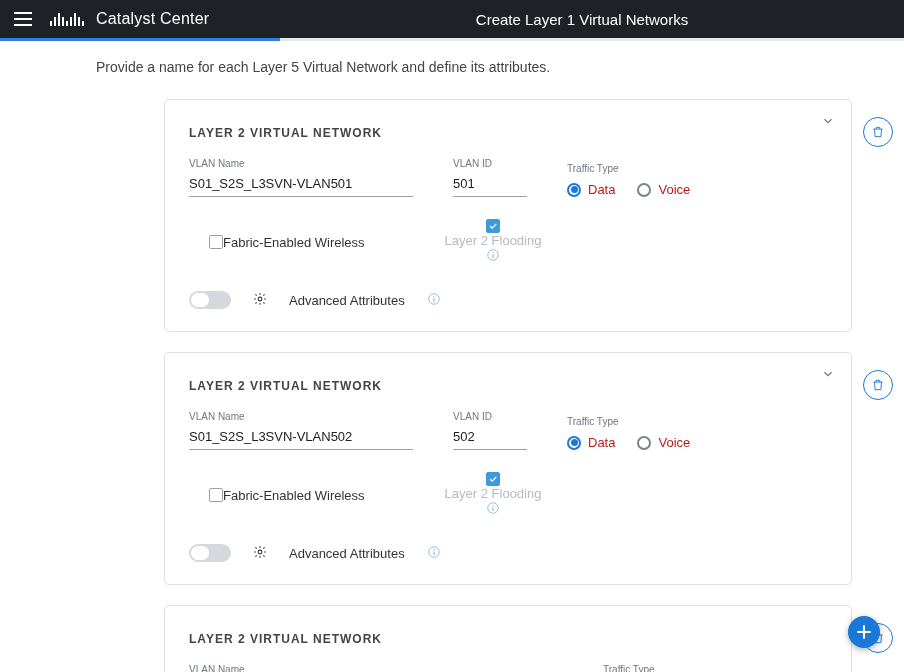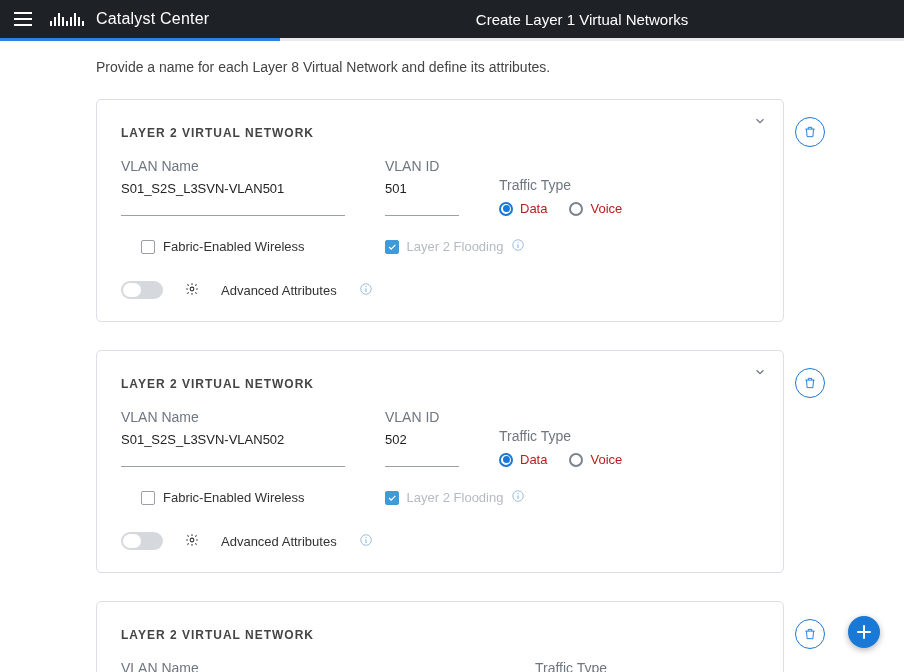--- a/index.html
+++ b/index.html
@@ -28,60 +28,60 @@
   .hdr-title{position:absolute;left:50%;transform:translateX(-50%);
     font-size:15px; font-weight:400; margin-left:130px;}
   .progress{height:3px;background:#e6e8eb;}
   .progress-fill{height:100%;background:var(--progress-blue);width:31%;}
 
   
   .page{max-width:904px;margin:0;padding:18px 0 40px 96px;}
   .title{font-size:26px;font-weight:400;color:#222;margin:6px 0 12px;}
   .subtitle{font-size:14px;color:#444;margin-bottom:24px;}
 
-  .row{display:flex;align-items:flex-start;margin-bottom:28px;}
+  .row{display:flex;align-items:flex-start;margin-bottom:20px;justify-content:flex-end;}
   .card{
     flex:0 0 688px;border:1px solid var(--panel-border);border-radius:5px;
     padding:26px 24px 22px;background:#fff;position:relative;
   }
   .delete-col{flex:0 0 52px;display:flex;justify-content:center;padding-top:18px;}
   .circle-btn{
     width:30px;height:30px;border:1.5px solid var(--blue);border-radius:50%;
     display:flex;align-items:center;justify-content:center;color:var(--blue);
     cursor:pointer;background:#fff;
   }
   .section-label{letter-spacing:1px;font-size:12px;color:#444;font-weight:600;
     margin-bottom:18px;}
   .chev{position:absolute;top:14px;right:16px;color:#6f7680;}
 
   .fields{display:flex;gap:40px;align-items:flex-end;margin-bottom:22px;flex-wrap:wrap;}
   .fld{display:flex;flex-direction:column;}
-  .fld-lbl{font-size:14px;color:#6f7680;margin-bottom:4px;}
+  .fld-lbl{font-size:10px;color:#6f7680;margin-bottom:4px;}
   .fld input{
-    border:none;border-bottom:1px solid #9aa0a6;padding:3px 0 19px;font-size:13px;
+    border:none;border-bottom:1px solid #9aa0a6;padding:3px 0 5px;font-size:13px;
     color:#222;background:transparent;outline:none;
   }
   .fld.vlan-name{width:224px;}
   .fld.vlan-id{width:74px;}
 
   .traffic{min-width:160px;}
   .radios{display:flex;gap:22px;align-items:center;margin-top:8px;}
   .radio{display:flex;align-items:center;gap:7px;font-size:13px;color:#b91c1c;cursor:pointer;}
   .radio .ring{width:14px;height:14px;border:2px solid #7b838c;border-radius:50%;
     display:flex;align-items:center;justify-content:center;}
   .radio.selected .ring{border-color:var(--blue);}
   .radio.selected .ring::after{content:"";width:7px;height:7px;border-radius:50%;background:var(--blue);}
 
   .opts{display:flex;gap:60px;align-items:center;margin-bottom:26px;}
-  .chk{display:flex;align-items:center;gap:8px;font-size:13px;color:#333;cursor:pointer;padding-left:20px;}
+  .chk{display:flex;align-items:center;font-size:13px;color:#333;cursor:pointer;padding-left:20px;}
   .chk .box{width:14px;height:14px;border:1.5px solid #9aa0a6;border-radius:2px;background:#fff;
     display:flex;align-items:center;justify-content:center;}
   .chk.checked .box{background:var(--check-blue);border-color:var(--check-blue);}
   .chk.checked .box svg{color:#fff;}
-  .chk.disabled{color:#b5bbc2;}
+  .chk.disabled{color:#b5bbc2;flex-direction:column;}
   .info-icn{color:#8fb6da;}
 
   .adv{display:flex;align-items:center;gap:22px;}
   .toggle{width:42px;height:18px;background:#d5d9dd;border-radius:10px;position:relative;cursor:pointer;}
   .toggle::after{content:"";position:absolute;left:2px;top:2px;width:18px;height:14px;border-radius:8px;background:#fff;}
   .adv .gear{color:#333;}
   .adv-txt{font-size:13px;color:#333;}
 
   
   .fab{
@@ -112,21 +112,21 @@
       <i style="height:5px"></i>
   </div>
   <div class="brand">Catalyst Center</div>
   <div class="hdr-title">Create Layer 1 Virtual Networks</div>
 </div>
 <div class="progress">
   <div class="progress-fill"></div>
 </div>
 
 <div class="page">
-  <div class="subtitle">Provide a name for each Layer 8 Virtual Network and define its attributes.</div>
+  <div class="subtitle">Provide a name for each Layer 5 Virtual Network and define its attributes.</div>
 
   <div id="rows">
   <div class="row">
     <div class="card">
       <div class="section-label">LAYER 2 VIRTUAL NETWORK</div>
       <span class="chev">
         <svg width="14" height="14" viewBox="0 0 24 24">
               <path d="M6 9l6 6 6-6" fill="none" stroke="currentColor" stroke-width="2"></path>
             </svg>
       </span>

